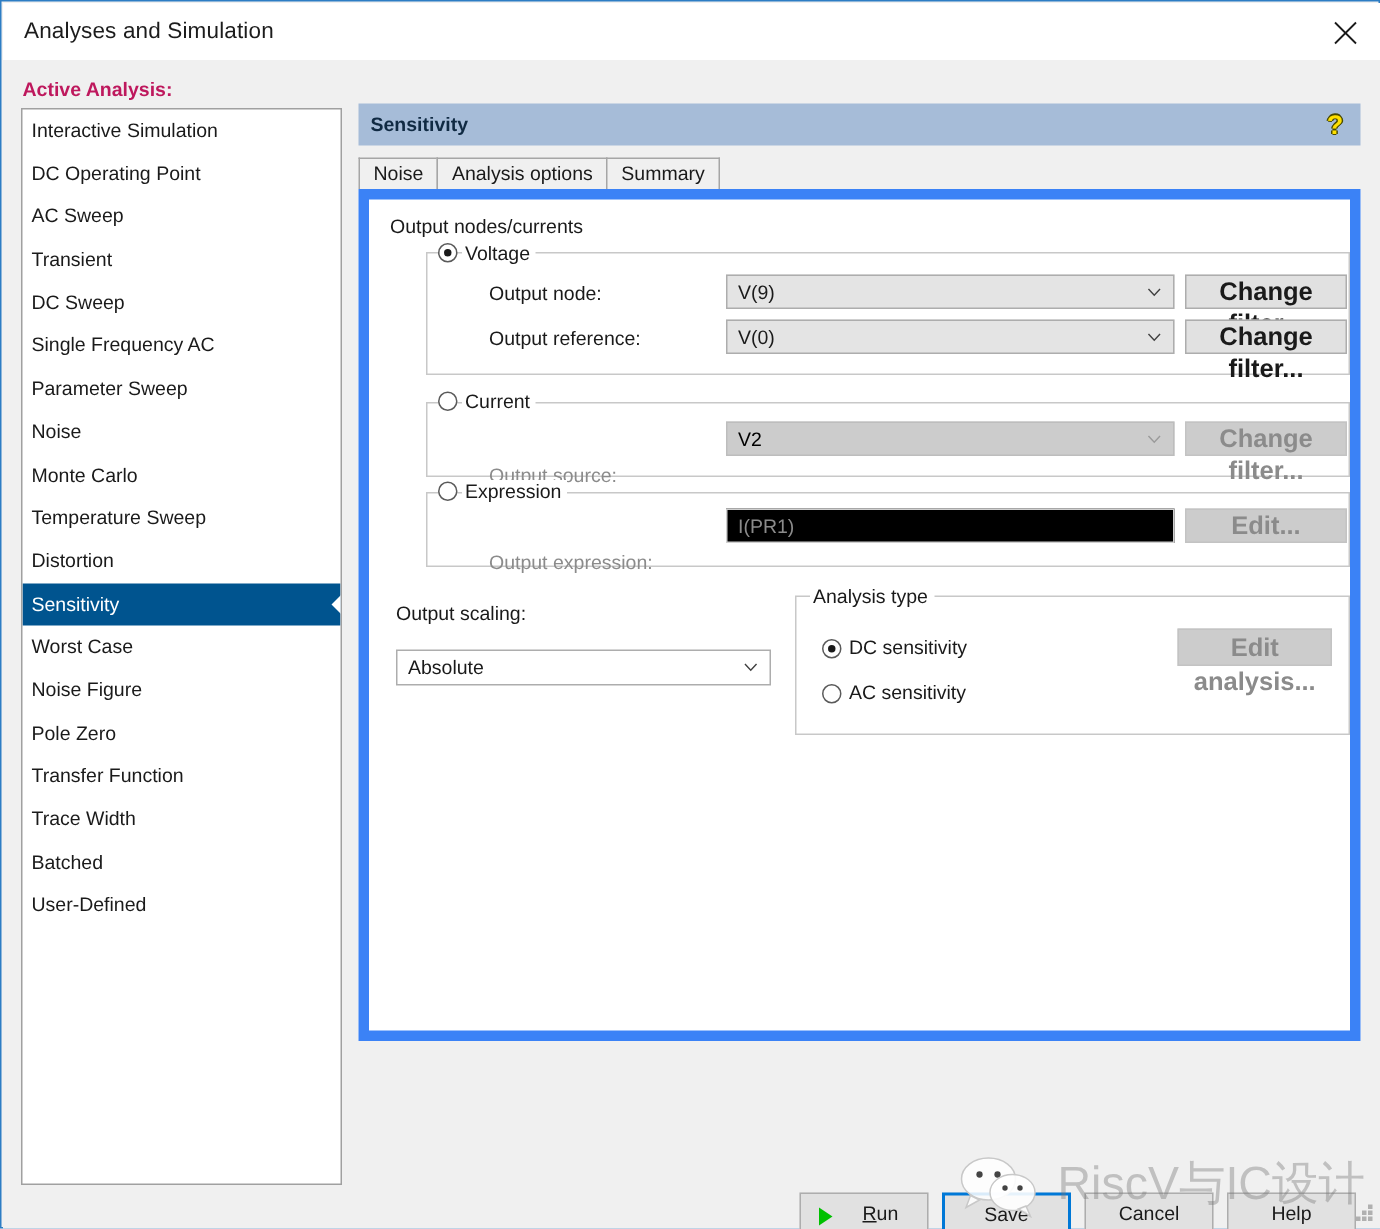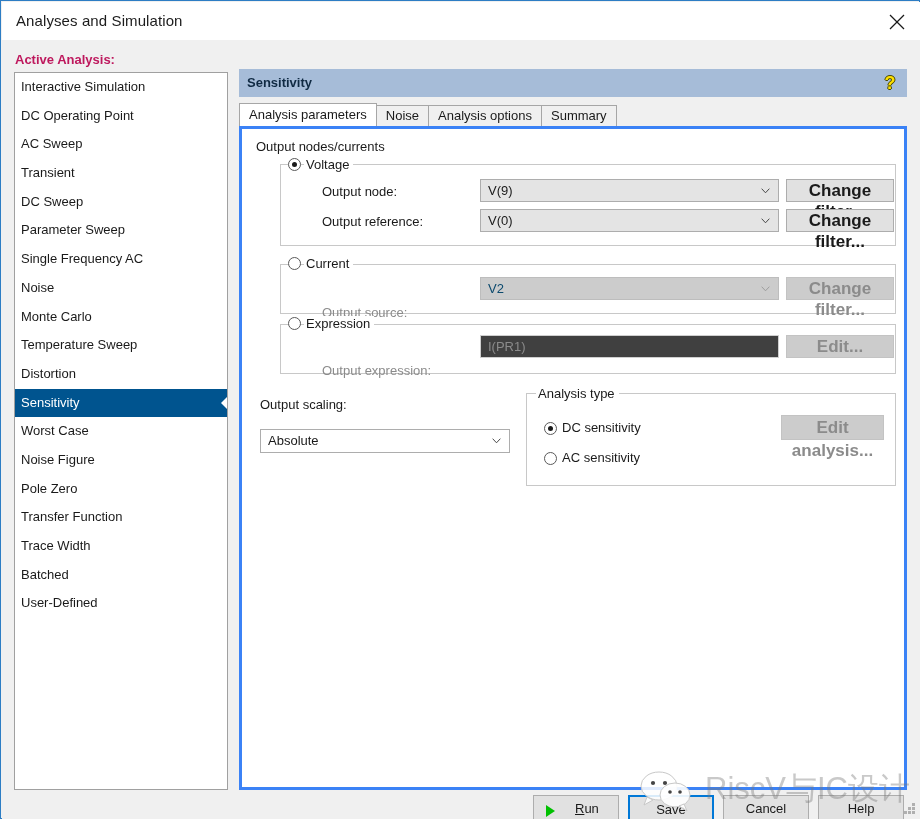--- a/index.html
+++ b/index.html
@@ -175,24 +175,24 @@
     line-height: 22px;
     margin-top: -2px;
     z-index: 3;
   }
 
   
   #tabpane {
     position: absolute;
     left: 0; top: 57px;
     width: 668px;
-    height: 664px;
-    box-sizing: border-box;
-    background: #ffffff;
-    border: 3px solid #3b82f6;
+    height: 568px;
+    box-sizing: border-box;
+    background: #ffffff;
+    border: 7px solid #3b82f6;
   }
 
   
   .section-label {
     position: absolute;
     font-size: 13px;
     color: #1a1a1a;
   }
   .groupbox {
     position: absolute;
@@ -227,27 +227,27 @@
   }
   .combo .combo-text {
     position: absolute;
     left: 7px; top: 3px;
   }
   .combo .chev {
     position: absolute;
     right: 8px; top: 8px;
     width: 9px; height: 6px;
   }
-  .combo.disabled { background: #cccccc; border-color: #bdbdbd; color: #0c4a6e; }
+  .combo.disabled { background: #cccccc; border-color: #bdbdbd; color: #000000; }
   .combo.white { background: #ffffff; border: 1px solid #adadad; }
 
   .textbox {
     position: absolute;
     box-sizing: border-box;
-    background: #404040;
+    background: #000000;
     border: 1px solid #cfcfcf;
     height: 23px;
     font-size: 13px;
     color: #8b8b8b;
     padding-left: 24px;
   }
   .textbox .tb-text { position: absolute; left: 7px; top: 3px; }
 
   .btn {
     position: absolute;
@@ -372,22 +372,22 @@
   <div id="client">
 
     <div id="active-analysis-label">Active Analysis:</div>
 
     <div id="analysis-list">
         <div class="list-item"><span>Interactive Simulation</span></div>
         <div class="list-item"><span>DC Operating Point</span></div>
         <div class="list-item"><span>AC Sweep</span></div>
         <div class="list-item"><span>Transient</span></div>
         <div class="list-item"><span>DC Sweep</span></div>
+        <div class="list-item"><span>Single Frequency AC</span></div>
         <div class="list-item"><span>Parameter Sweep</span></div>
-        <div class="list-item"><span>Single Frequency AC</span></div>
         <div class="list-item"><span>Noise</span></div>
         <div class="list-item"><span>Monte Carlo</span></div>
         <div class="list-item"><span>Temperature Sweep</span></div>
         <div class="list-item"><span>Distortion</span></div>
         <div class="list-item selected"><span>Sensitivity</span></div>
         <div class="list-item"><span>Worst Case</span></div>
         <div class="list-item"><span>Noise Figure</span></div>
         <div class="list-item"><span>Pole Zero</span></div>
         <div class="list-item"><span>Transfer Function</span></div>
         <div class="list-item"><span>Trace Width</span></div>
@@ -398,21 +398,20 @@
     <div id="right-panel">
 
       <div id="panel-header">
         <div id="panel-title">Sensitivity</div>
         <div id="help-icon">
           <span>?</span>
         </div>
       </div>
 
       <div id="tabstrip">
-          <div class="tab active"><span>Analysis parameters</span></div>
           <div class="tab"><span>Noise</span></div>
           <div class="tab"><span>Analysis options</span></div>
           <div class="tab"><span>Summary</span></div>
         </div>
 
       <div id="tabpane">
 
         <div class="section-label" style="left:14px; top:10px;">Output nodes/currents</div>
 
         <div class="groupbox" style="left:38px; top:35px; width:616px; height:82px;"></div>

